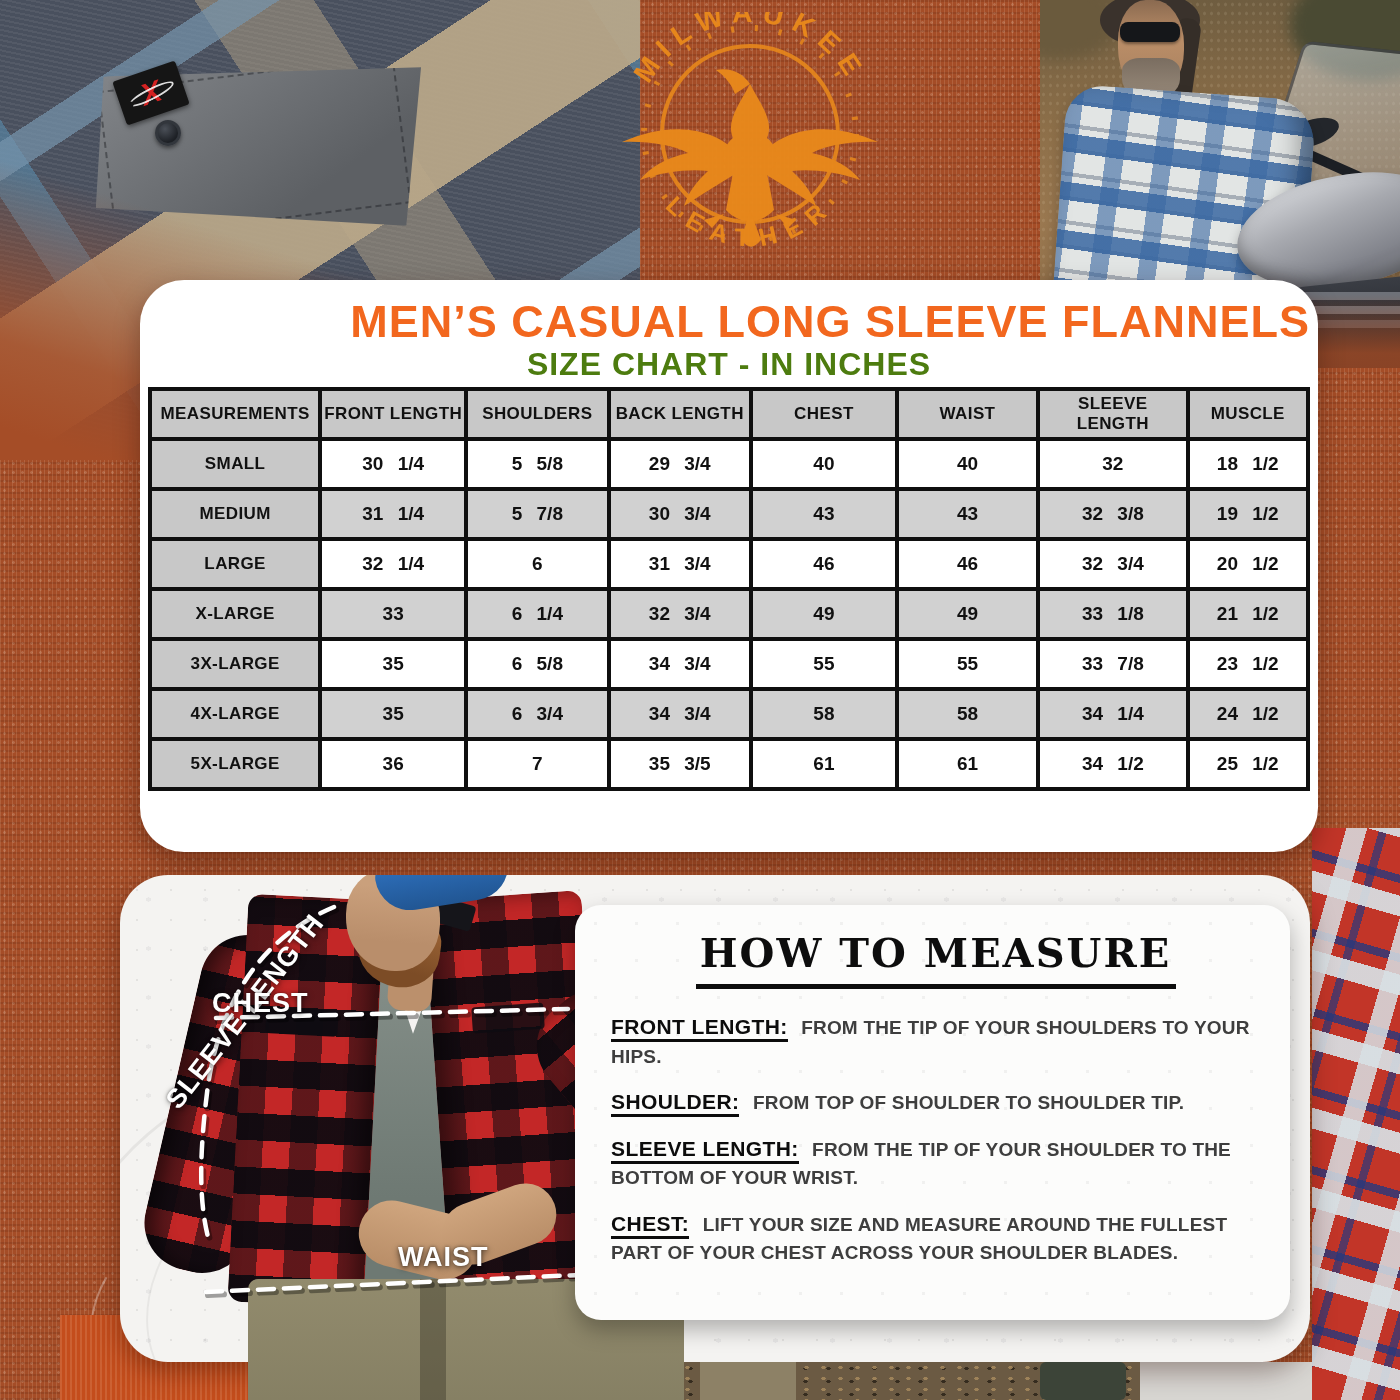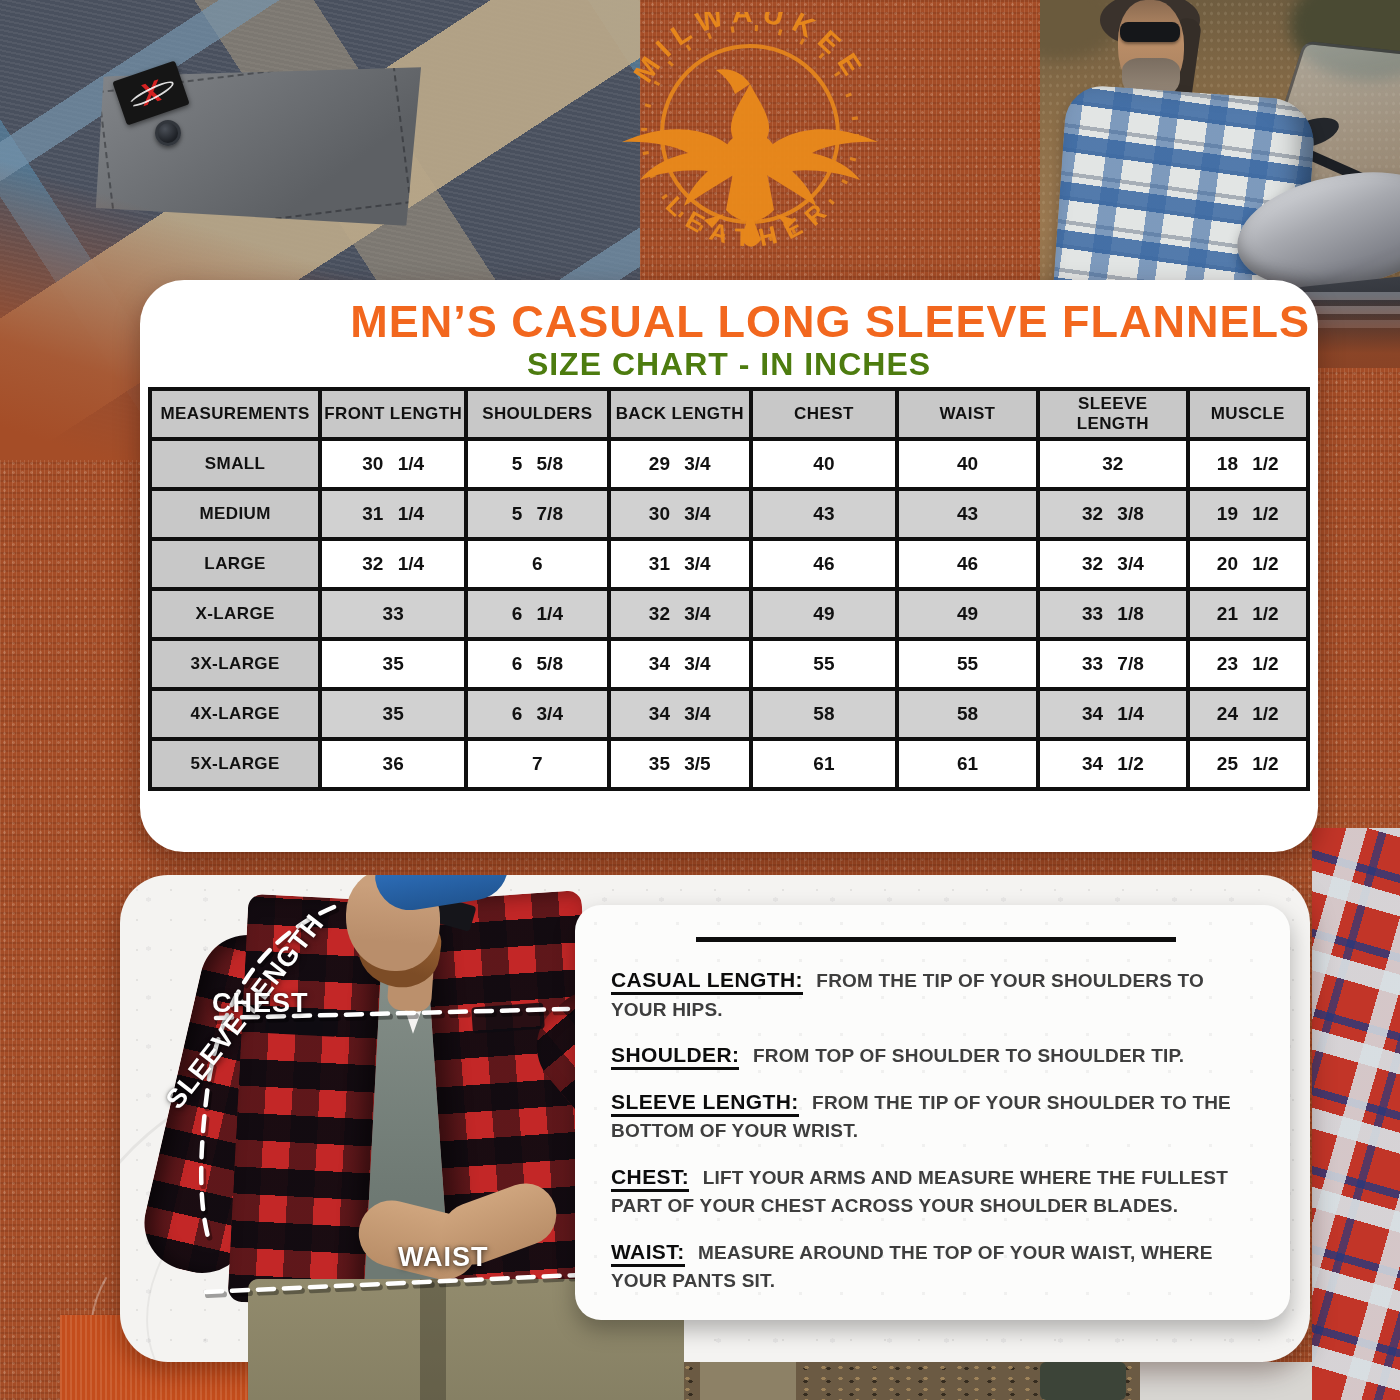--- a/index.html
+++ b/index.html
@@ -358,31 +358,31 @@
       <path d="M 86,417 L 502,398" stroke="rgba(0,0,0,.35)" stroke-width="6" stroke-dasharray="16 10" transform="translate(2,3)"></path>
       <path d="M 86,417 L 502,398" stroke="#fff" stroke-width="4.5" stroke-dasharray="16 10"></path>
     </g>
   </svg>
 
   <div class="m-label" style="left:172px;top:1090px;transform:rotate(-52deg);transform-origin:left center;">SLEEVE LENGTH</div>
   <div class="m-label" style="left:212px;top:988px;">CHEST</div>
   <div class="m-label" style="left:398px;top:1242px;">WAIST</div>
 
   <div class="htm-card">
+    <h3 class="htm-title">HOW TO MEASURE</h3>
     <div class="htm-rule"></div>
     <div id="htm-list">
-  <p class="htm-item"><span class="term">CASUAL LENGTH:</span><span class="desc"> FROM THE TIP OF YOUR SHOULDERS TO YOUR HIPS.</span></p>
+  <p class="htm-item"><span class="term">FRONT LENGTH:</span><span class="desc"> FROM THE TIP OF YOUR SHOULDERS TO YOUR HIPS.</span></p>
 
   <p class="htm-item"><span class="term">SHOULDER:</span><span class="desc"> FROM TOP OF SHOULDER TO SHOULDER TIP.</span></p>
 
   <p class="htm-item"><span class="term">SLEEVE LENGTH:</span><span class="desc"> FROM THE TIP OF YOUR SHOULDER TO THE BOTTOM OF YOUR WRIST.</span></p>
 
-  <p class="htm-item"><span class="term">CHEST:</span><span class="desc"> LIFT YOUR ARMS AND MEASURE WHERE THE FULLEST PART OF YOUR CHEST ACROSS YOUR SHOULDER BLADES.</span></p>
-
-  <p class="htm-item"><span class="term">WAIST:</span><span class="desc"> MEASURE AROUND THE TOP OF YOUR WAIST, WHERE YOUR PANTS SIT.</span></p>
+  <p class="htm-item"><span class="term">CHEST:</span><span class="desc"> LIFT YOUR SIZE AND MEASURE AROUND THE FULLEST PART OF YOUR CHEST ACROSS YOUR SHOULDER BLADES.</span></p>
+
 </div>
   </div>
 
   <div class="ground">
     <div class="leg"></div>
     <div class="boot"></div>
   </div>
 
 </div>
 

